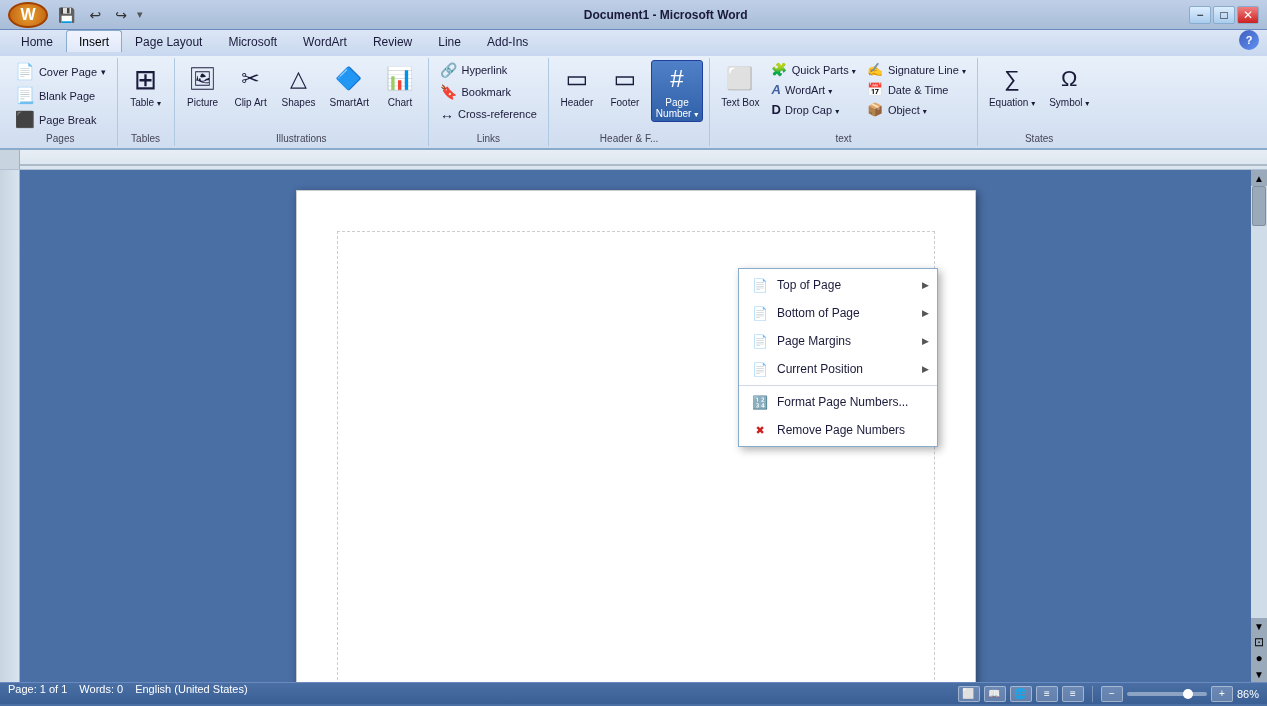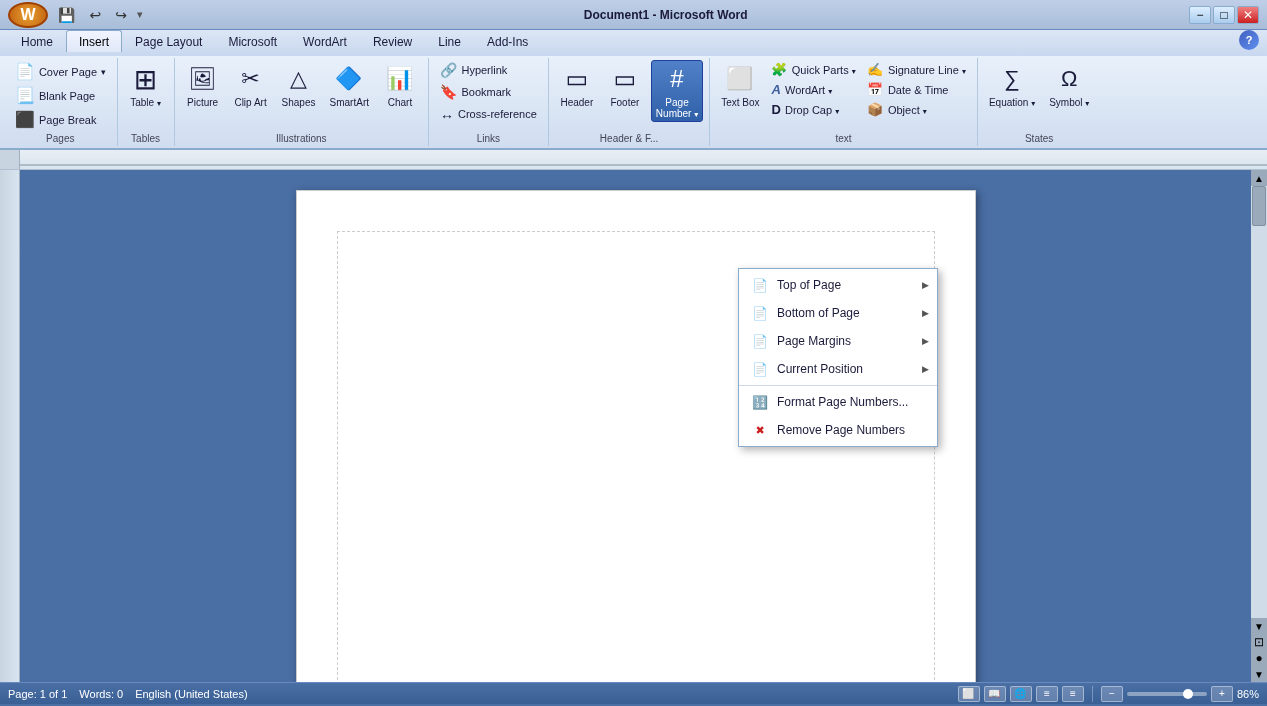--- a/index.html
+++ b/index.html
@@ -206,21 +206,20 @@
       display: flex; align-items: center; justify-content: center;
       font-size: 13px;
     }
     .menu-separator { height: 1px; background: #d0d8e8; margin: 2px 0; }
 
     
     .status-bar {
       height: 22px;
       background: linear-gradient(to bottom, #4a6fa5, #3a5f95);
       display: flex;
-      align-items: center;
       padding: 0 8px;
       justify-content: space-between;
       border-top: 1px solid #6a8abf;
     }
     .status-left { display: flex; gap: 12px; color: white; font-size: 11px; }
     .status-right { display: flex; align-items: center; gap: 4px; }
     .status-btn {
       width: 22px; height: 16px; display: flex; align-items: center; justify-content: center;
       background: rgba(255,255,255,0.2); border: 1px solid rgba(255,255,255,0.4);
       border-radius: 2px; cursor: pointer; color: white; font-size: 10px;

